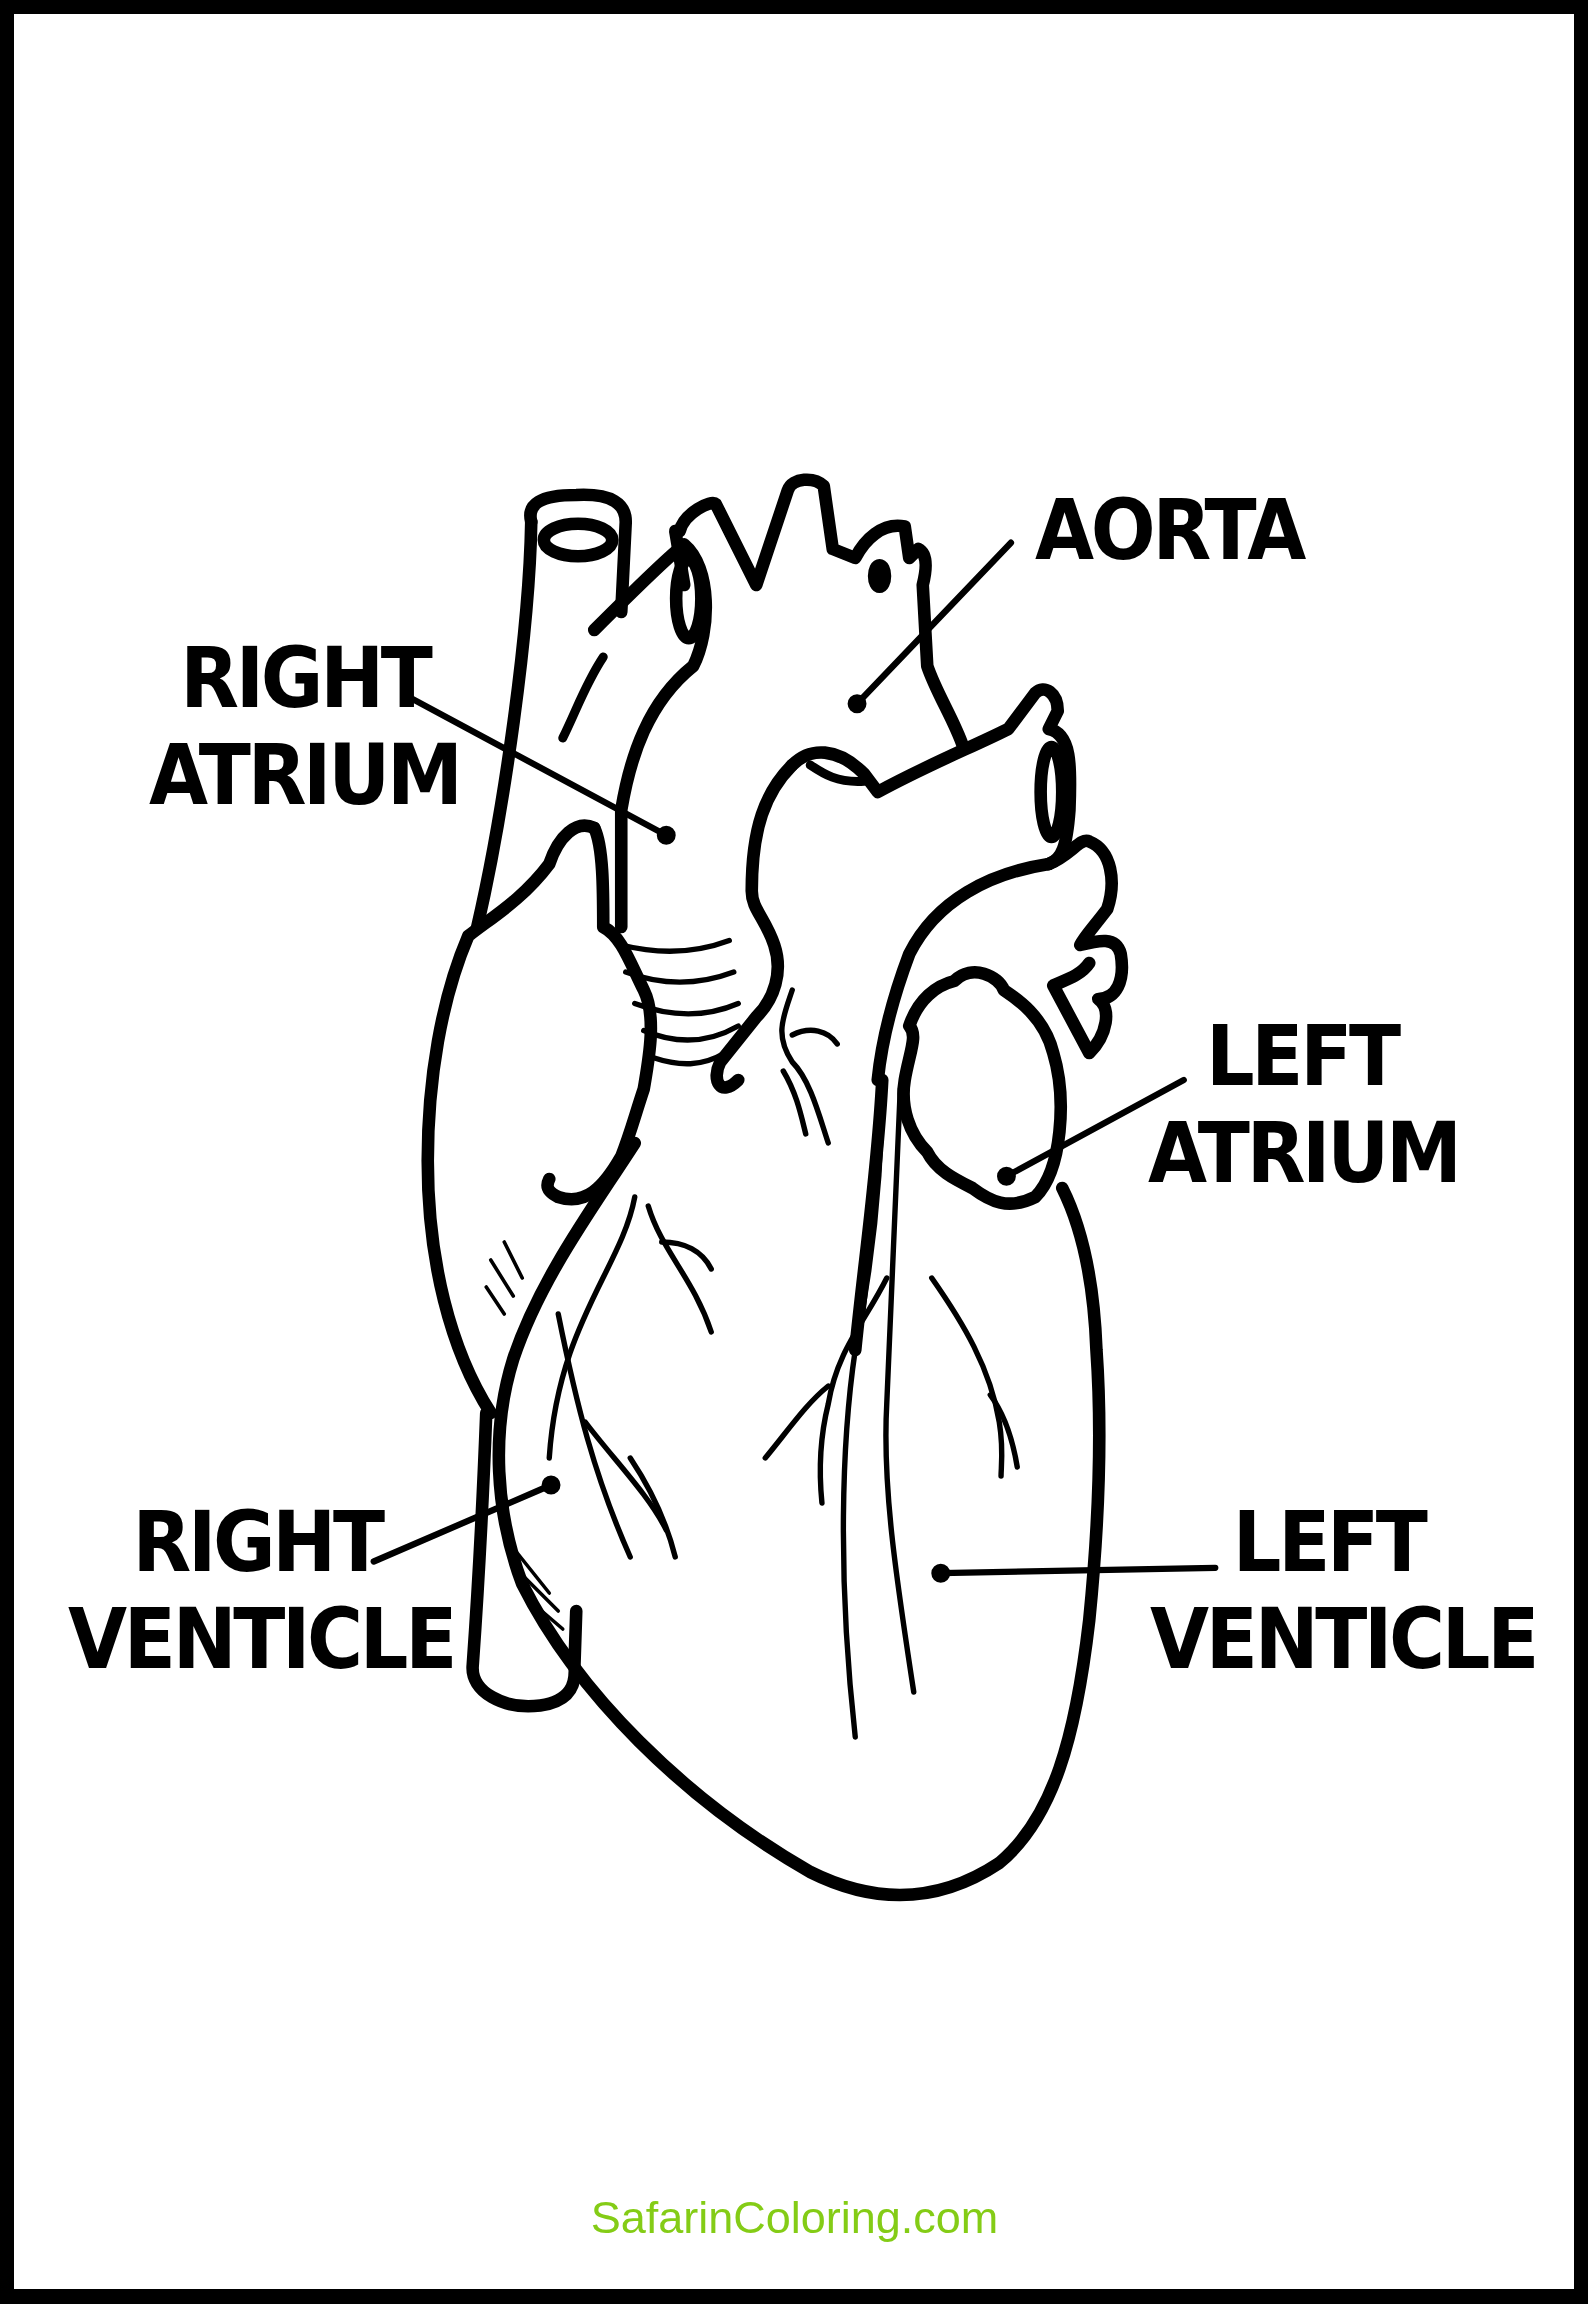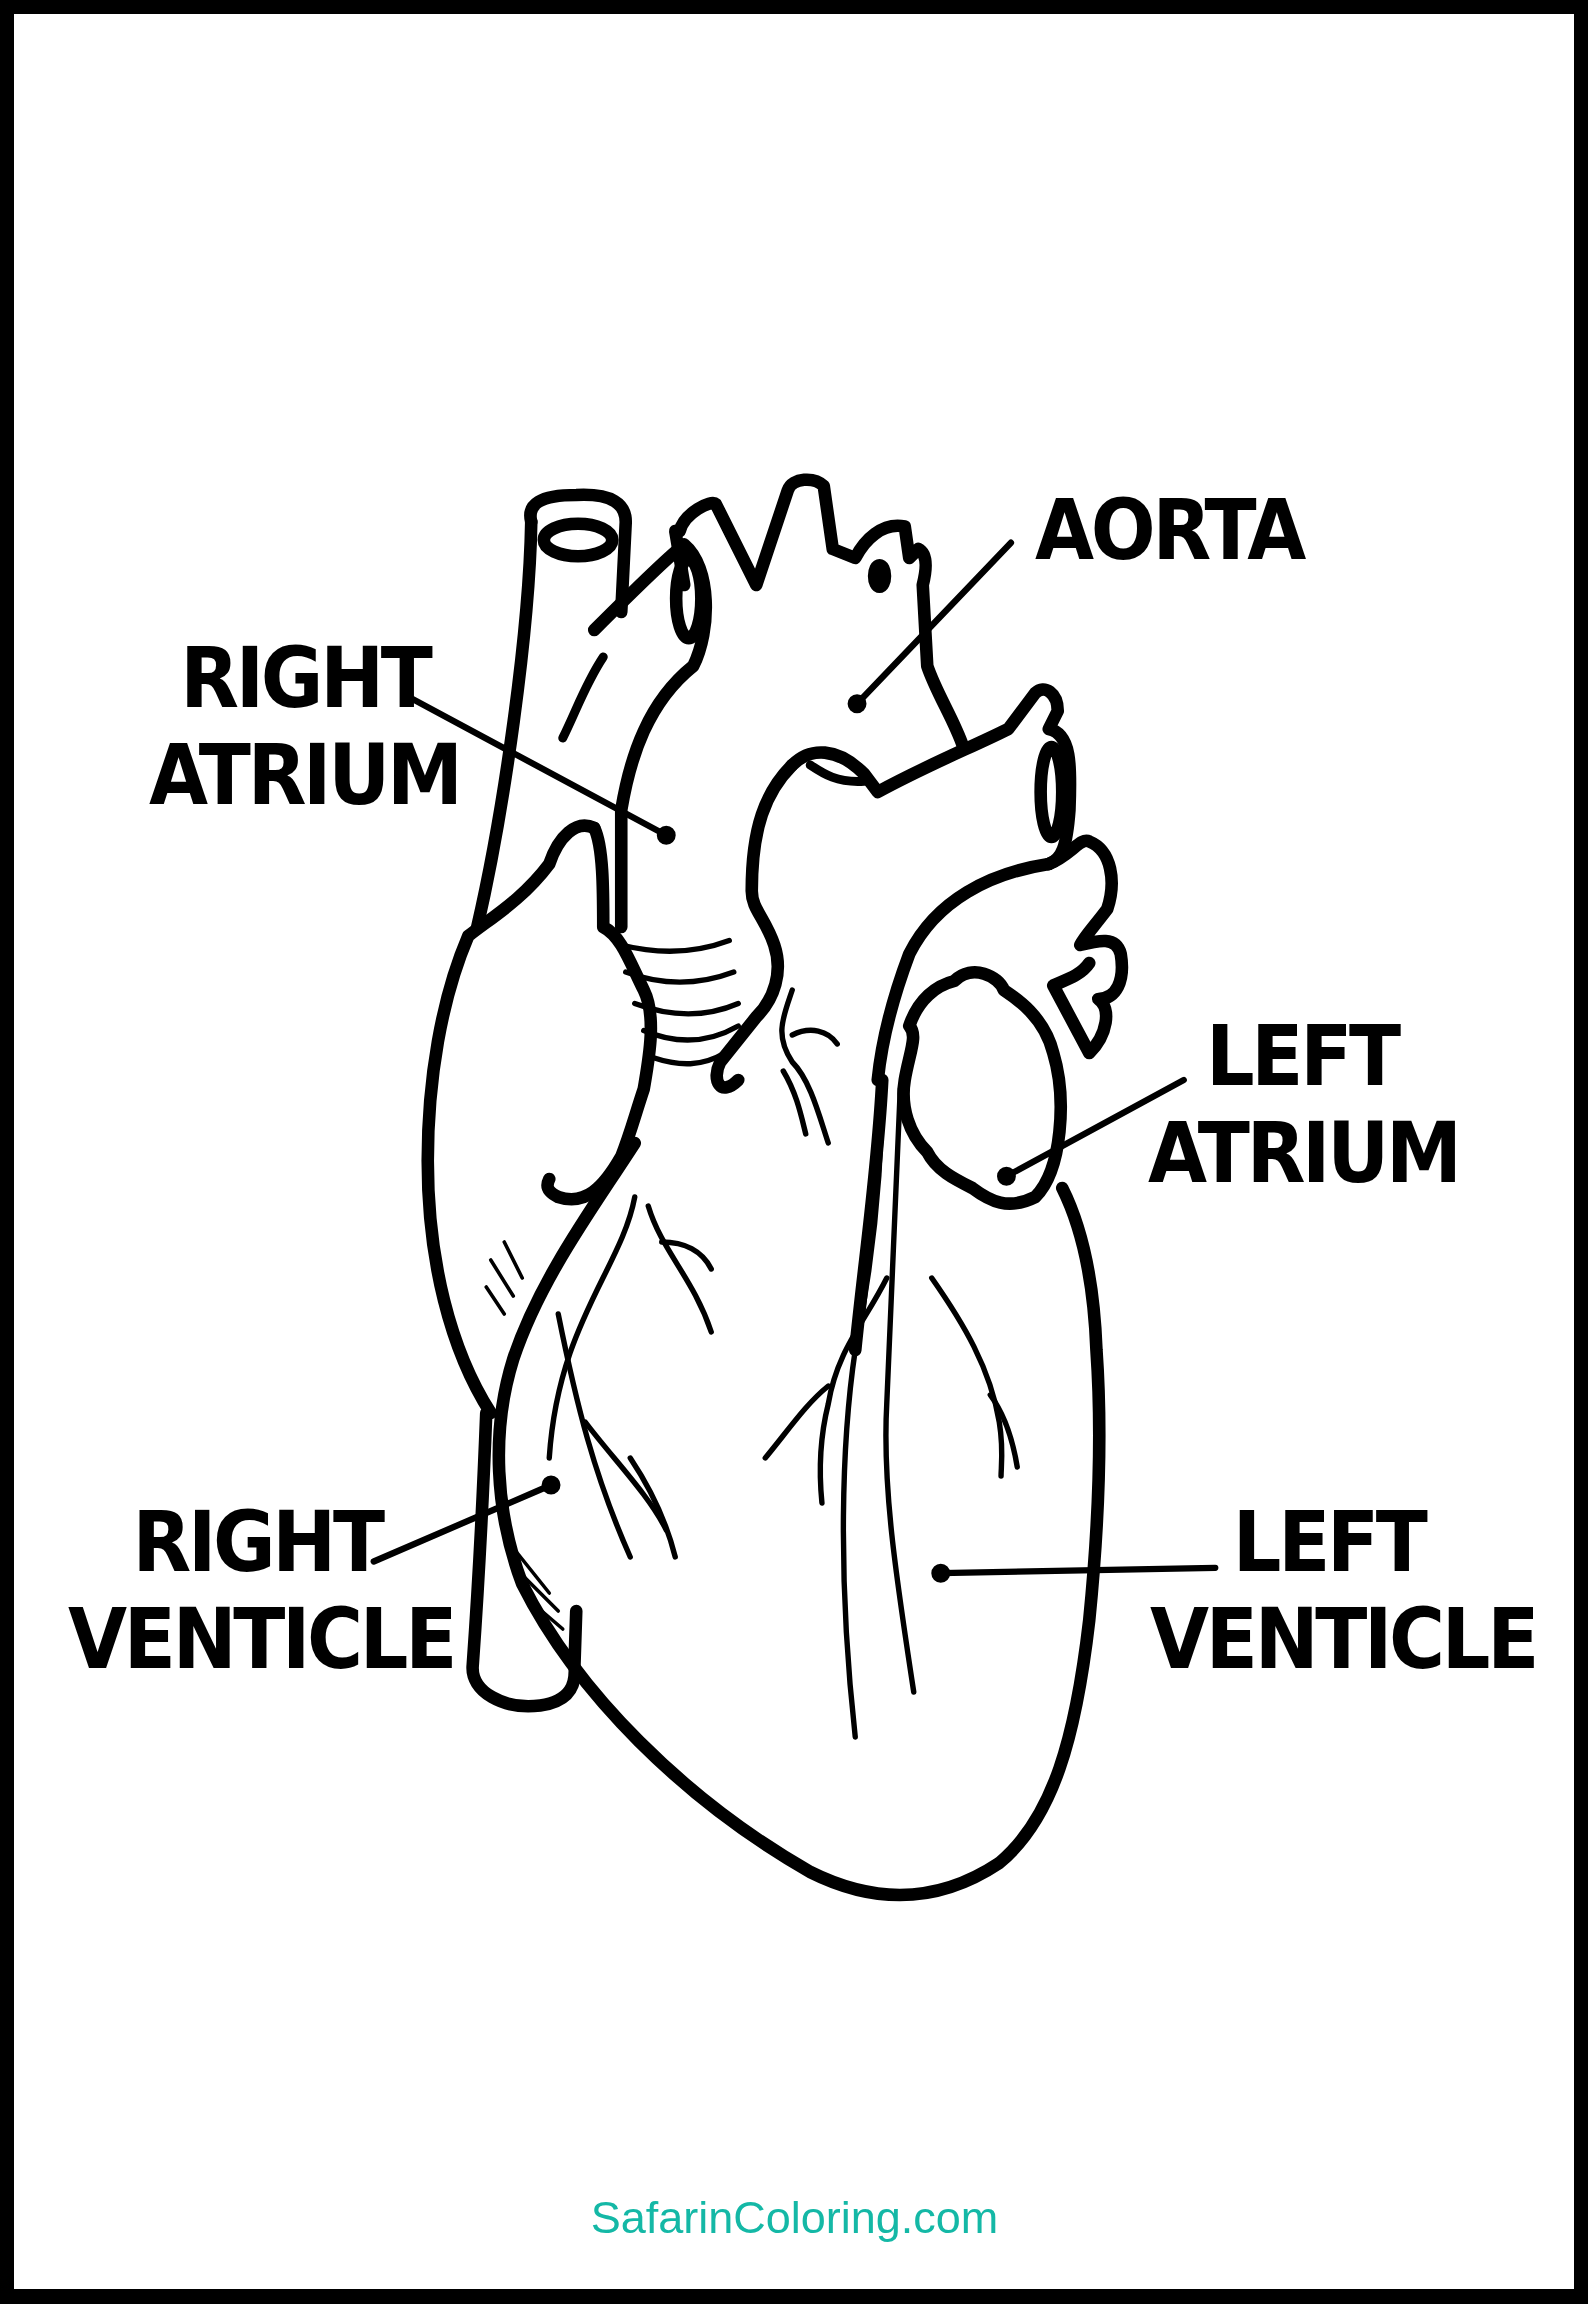--- a/index.html
+++ b/index.html
@@ -11,21 +11,21 @@
   svg.art { position:absolute; left:0; top:0; width:1589px; height:2304px; }
   .lbl {
     position:absolute; font-family:"DejaVu Sans", sans-serif; font-weight:bold;
     color:#000; font-size:83px; line-height:97px; letter-spacing:-3.6px;
     transform:scaleX(0.92); transform-origin:left top; white-space:nowrap;
   }
   .lbl .ln { display:block; }
   .center { text-align:center; }
   .footer {
     position:absolute; left:0; width:1589px; top:2192px; text-align:center;
-    font-family:"Liberation Sans", sans-serif; font-size:45px; color:#14b8a6;
+    font-family:"Liberation Sans", sans-serif; font-size:45px; color:#84cc16;
   }
 </style>
 </head>
 <body>
 
 <div class="frame"></div>
 
 <svg class="art" viewBox="0 0 1765 2560" fill="none" stroke="#000" stroke-linecap="round" stroke-linejoin="round">
 
   <g stroke-width="14">

